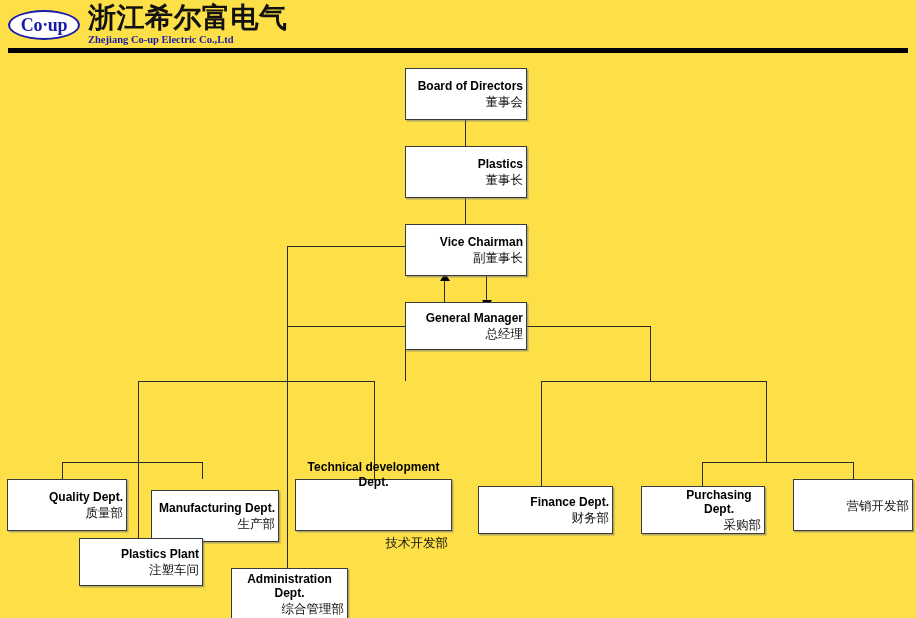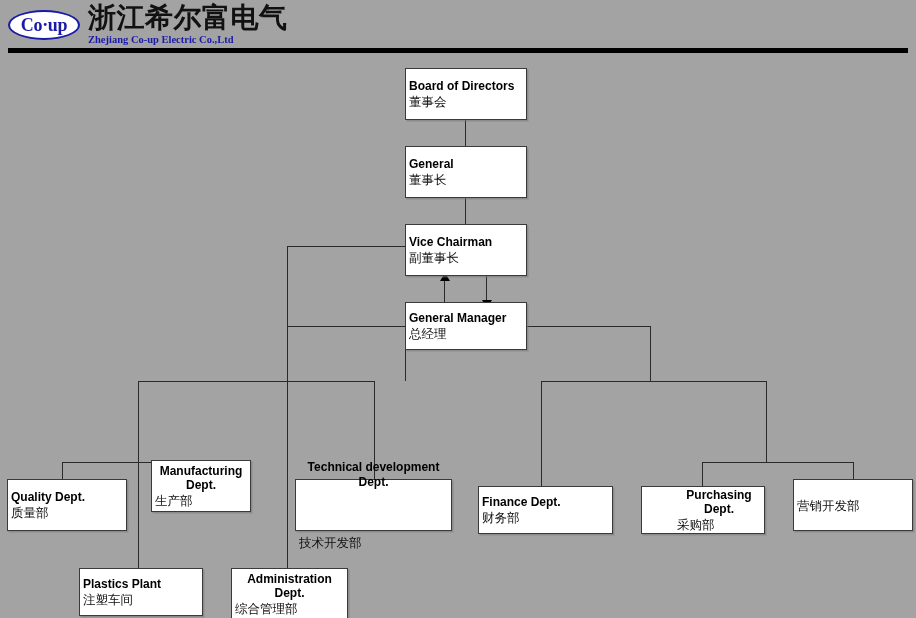--- a/index.html
+++ b/index.html
@@ -6,21 +6,21 @@
   * { box-sizing: border-box; }
   html, body {
     margin: 0; padding: 0;
     background: #ffffff;
     font-family: "Liberation Sans", "DejaVu Sans", sans-serif;
   }
   #page {
     position: relative;
     width: 916px;
     height: 618px;
-    background: #a3a3a3;
+    background: #fde047;
     overflow: hidden;
   }
 
   
   #header {
     position: absolute;
     left: 0; top: 0;
     width: 916px; height: 50px;
   }
   #logo-block {
@@ -108,21 +108,21 @@
   .arrow.down { border-top: 8px solid #000000; }
 
   
   .node {
     position: absolute;
     background: #ffffff;
     border: 1.2px solid #3a3a3a;
     box-shadow: 1.5px 1.5px 0 rgba(120,120,120,0.55);
     display: flex;
     flex-direction: column;
-    align-items: flex-start;
+    align-items: flex-end;
     justify-content: center;
     text-align: center;
     padding: 2px 3px;
     z-index: 5;
   }
   .node .en {
     font-size: 12px;
     font-weight: bold;
     color: #000000;
     line-height: 1.18;
@@ -197,40 +197,40 @@
     <div class="ln h" style="left:702px; top:412px; width:151px;"></div>
     <div class="ln v" style="left:702px; top:412px; height:24px;"></div>
     <div class="ln v" style="left:853px; top:412px; height:17px;"></div>
 
     <div class="node" style="left:405px; top:18px; width:122px; height:52px;">
       <span class="en">Board of Directors</span>
       <span class="cn">董事会</span>
     </div>
 
     <div class="node" style="left:405px; top:96px; width:122px; height:52px;">
-      <span class="en">General</span>
+      <span class="en">Plastics</span>
       <span class="cn">董事长</span>
     </div>
 
     <div class="node" style="left:405px; top:174px; width:122px; height:52px;">
       <span class="en">Vice Chairman</span>
       <span class="cn">副董事长</span>
     </div>
 
     <div class="node" style="left:405px; top:252px; width:122px; height:48px;">
       <span class="en">General Manager</span>
       <span class="cn">总经理</span>
     </div>
 
     <div class="node" style="left:7px; top:429px; width:120px; height:52px;">
       <span class="en">Quality Dept.</span>
       <span class="cn">质量部</span>
     </div>
 
-    <div class="node" style="left:151px; top:410px; width:100px; height:52px;">
+    <div class="node" style="left:151px; top:440px; width:128px; height:52px;">
       <span class="en">Manufacturing Dept.</span>
       <span class="cn">生产部</span>
     </div>
 
     <div class="node" style="left:295px; top:429px; width:157px; height:52px;gap:45px;">
       <span class="en">Technical development Dept.</span>
       <span class="cn">技术开发部</span>
     </div>
 
     <div class="node" style="left:478px; top:436px; width:135px; height:48px;">
@@ -240,21 +240,21 @@
 
     <div class="node" style="left:641px; top:436px; width:124px; height:48px;padding-left:35px;">
       <span class="en">Purchasing Dept.</span>
       <span class="cn">采购部</span>
     </div>
 
     <div class="node" style="left:793px; top:429px; width:120px; height:52px;">
       <span class="cn">营销开发部</span>
     </div>
 
-    <div class="node" style="left:79px; top:518px; width:124px; height:48px;">
+    <div class="node" style="left:79px; top:488px; width:124px; height:48px;">
       <span class="en">Plastics Plant</span>
       <span class="cn">注塑车间</span>
     </div>
 
     <div class="node" style="left:231px; top:518px; width:117px; height:52px;">
       <span class="en">Administration Dept.</span>
       <span class="cn">综合管理部</span>
     </div>
 
   </div>

